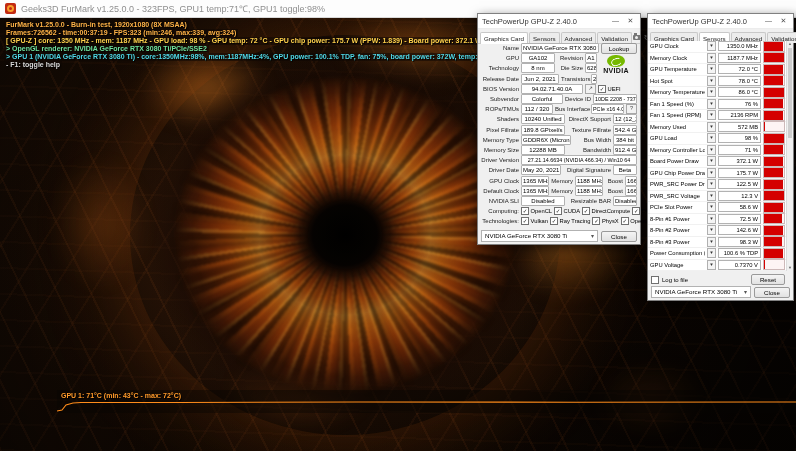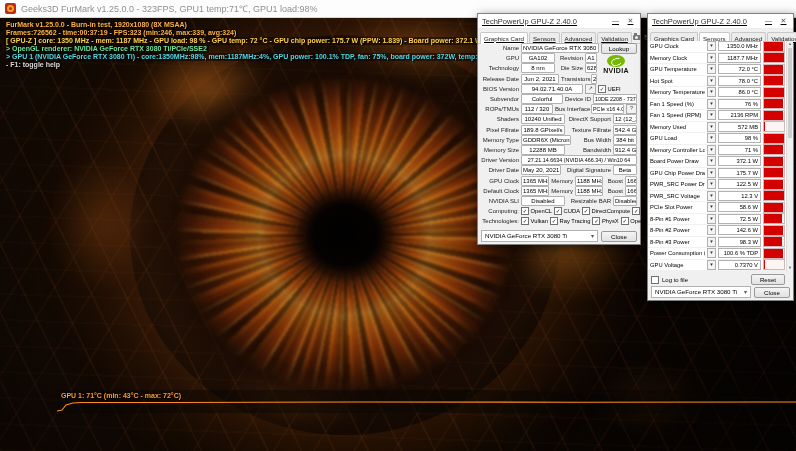--- a/index.html
+++ b/index.html
@@ -53,21 +53,21 @@
   
   .temp-strip{position:absolute;left:57px;top:372px;width:739px;height:23px;background:rgba(8,4,2,0.42);z-index:3;}
   .temp-label{color:#ff9a2a;font-size:7px;font-weight:bold;padding:2px 0 0 4px;text-shadow:1px 1px 0 #000;}
   .temp-graph{position:absolute;left:0;top:9px;}
 
   
   .fm-logo{position:absolute;left:2px;bottom:0;z-index:4;}
 
   
   .win{position:absolute;background:#f0f0f0;border:1px solid #808080;box-sizing:border-box;
-       box-shadow:2px 3px 10px rgba(0,0,0,0.55);z-index:10;color:#000;text-decoration:underline;}
+       box-shadow:2px 3px 10px rgba(0,0,0,0.55);z-index:10;color:#000;}
   .win-titlebar{height:14px;background:#fff;display:flex;align-items:center;padding:0 4px;gap:4px;border-bottom:1px solid #ececec;}
   .win-title{font-size:7.5px;color:#333;flex:1;white-space:nowrap;overflow:hidden;}
   .cap-btn{font-size:7px;color:#555;width:11px;text-align:center;line-height:10px;}
   .tabs{height:13px;background:#f0f0f0;display:flex;align-items:flex-end;padding:1px 2px 0 2px;gap:1px;border-bottom:1px solid #cfcfcf;}
   .tab{font-size:6.2px;padding:1.5px 3px 1.5px 3px;background:#ececec;border:1px solid #c8c8c8;border-bottom:none;
        border-radius:2px 2px 0 0;color:#222;white-space:nowrap;}
   .tab.active{background:#fff;position:relative;top:1px;padding-bottom:2.5px;}
   .tab-icons{margin-left:auto;display:flex;gap:3px;align-items:center;padding:0 1px 2px 0;}
   .gicon{font-size:7px;color:#666;line-height:7px;}
   .cam{width:8px;height:5.5px;background:#777;border-radius:1px;position:relative;}
@@ -116,21 +116,21 @@
   .logrow{position:absolute;left:3px;right:8px;top:260px;display:flex;align-items:center;gap:3px;}
   .logtext{font-size:6px;}
 </style>
 </head>
 <body>
 
 <div id="screen">
 
   <div class="fm-titlebar">
     <span class="fm-appicon"></span>
-    <span class="fm-title">Geeks3D FurMark v1.25.0.0 - 323FPS, GPU1 temp:71℃, GPU1 load:98%</span>
+    <span class="fm-title">Geeks3D FurMark v1.25.0.0 - 323FPS, GPU1 temp:71℃, GPU1 toggle:98%</span>
   </div>
 
   <div class="fm-canvas">
     <div class="bg-base"></div>
     <div class="bg-patches"></div>
     <div class="eye"></div>
     <div class="eye-streaks1"></div>
     <div class="eye-streaks2"></div>
     <div class="vignette"></div>
 

